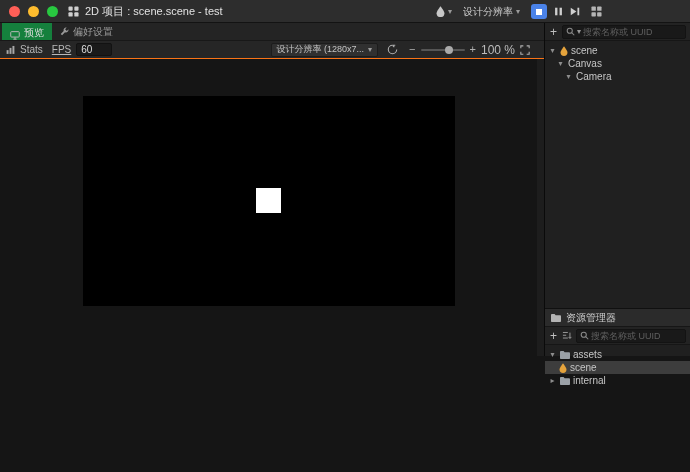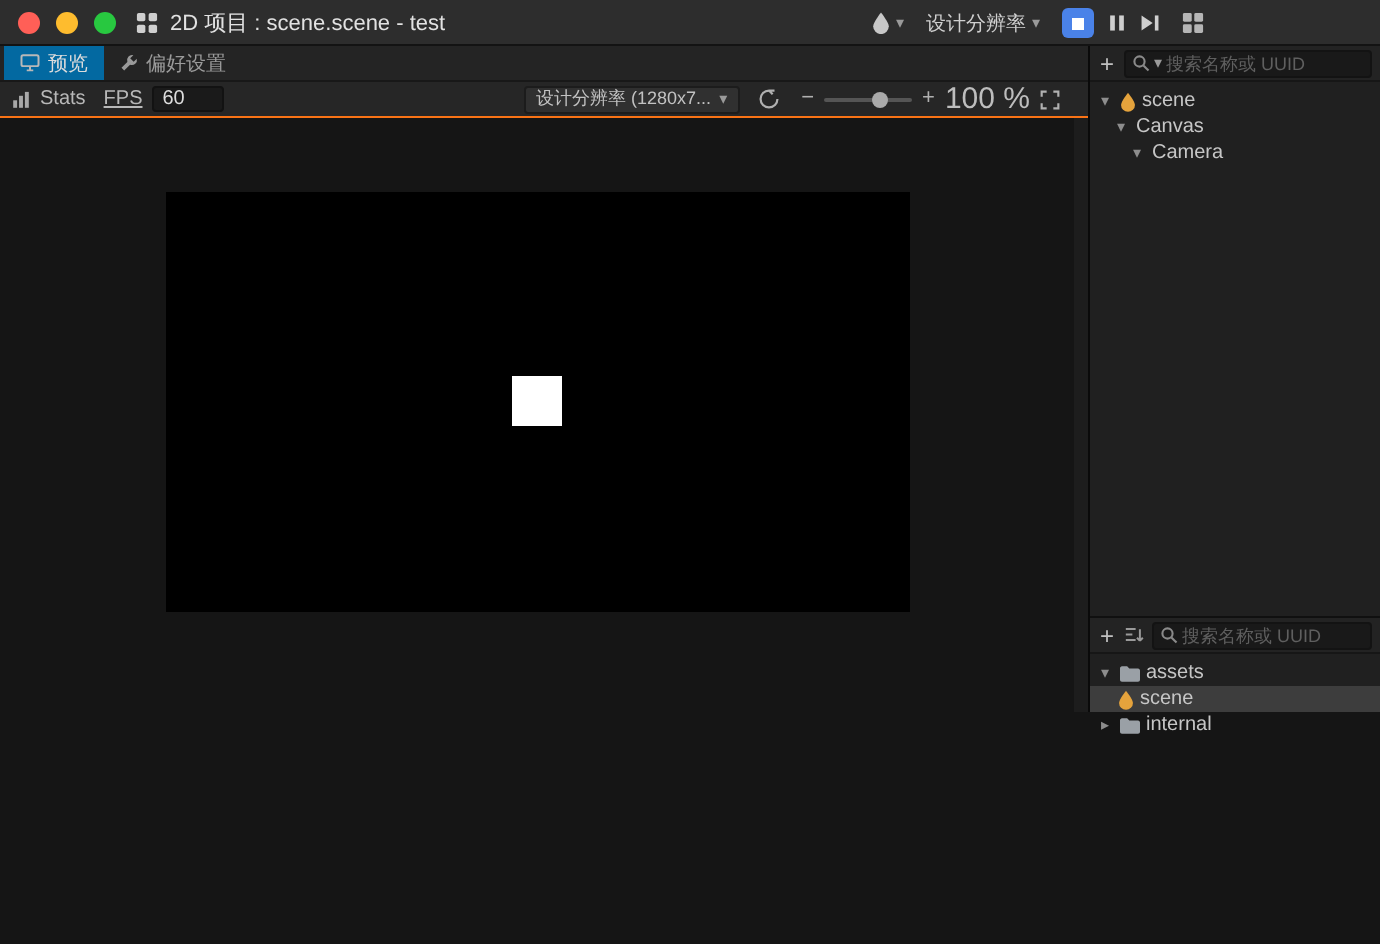--- a/index.html
+++ b/index.html
@@ -21,28 +21,28 @@
   .btn-stop { width:16px; height:15px; border-radius:3px; background:#4a82e8; display:flex; align-items:center; justify-content:center; }
   .btn-stop .sq { width:6px; height:6px; background:#fff; }
   .icon-btn { display:flex; align-items:center; justify-content:center; height:15px; }
 
   
   .main { flex:1; display:flex; min-height:0; }
   .left { flex:1; min-width:0; display:flex; flex-direction:column; border-right:1px solid #0a0a0a; }
 
   .tabbar { height:18px; flex:none; background:#242424; border-bottom:1px solid #181818; display:flex; align-items:stretch; padding-left:2px; }
   .tab { display:flex; align-items:center; gap:4px; padding:0 8px; font-size:10px; color:#9b9b9b; }
-  .tab.active { background:#0369a1; color:#dcdcdc; }
+  .tab.active { background:#15803d; color:#dcdcdc;align-items:flex-end; }
 
   .toolbar { height:18px; flex:none; background:#262626; border-bottom:1px solid #f97316; display:flex; align-items:center; padding:0 6px; gap:5px; font-size:10px; color:#b8b8b8; }
   .fps-input { width:36px; height:13px; background:#1a1a1a; border:1px solid #121212; border-radius:2px; color:#ddd; font-size:10px; font-family:inherit; padding:0 4px; outline:none; }
   .res-dd { margin-left:auto; background:#303030; border:1px solid #1c1c1c; border-radius:2px; height:14px; padding:0 5px; display:flex; align-items:center; gap:4px; color:#c2c2c2; font-size:9px; }
   .slider { width:44px; height:2px; background:#555; border-radius:1px; position:relative; }
   .slider .thumb { position:absolute; top:-3px; left:55%; width:8px; height:8px; border-radius:50%; background:#aaa; }
-  .zoom-val { color:#bdbdbd; font-size:15px; }
+  .zoom-val { color:#bdbdbd; font-size:12px; }
   .pm { color:#b0b0b0; font-size:11px; line-height:1; }
 
   .canvas { flex:1; position:relative; background:#151515; display:flex; align-items:center; justify-content:center; }
   .game { width:372px; height:210px; background:#000; display:flex; align-items:center; justify-content:center; margin-bottom:14px; margin-right:7px; }
   .sprite { width:25px; height:25px; background:#ffffff; }
   .vscroll { position:absolute; right:0; top:0; bottom:0; width:7px; background:#1d1d1d; }
 
   
   .rpanel { width:145px; flex:none; background:#202020; display:flex; flex-direction:column; }
   .section-h { height:18px; flex:none; background:#2b2b2b; border-bottom:1px solid #161616; display:flex; align-items:center; gap:5px; padding:0 6px; color:#cfcfcf; font-size:10px; }
@@ -218,20 +218,28 @@
             <span>Canvas</span>
           </div>
           <div class="trow" style="padding-left:19px;">
             <span class="tchev">▾</span>
             <span>Camera</span>
           </div>
         </div>
       </div>
 
       <div class="assets">
+        <div class="section-h">
+          <span>
+            <svg width="10" height="8" viewBox="0 0 14 11">
+                <path d="M0 1.5 C0 0.7 0.6 0 1.4 0 L5 0 L6.5 1.6 L12.6 1.6 C13.4 1.6 14 2.3 14 3.1 L14 9.6 C14 10.4 13.4 11 12.6 11 L1.4 11 C0.6 11 0 10.4 0 9.6 Z" fill="#b5b5b5"></path>
+              </svg>
+          </span>
+          <span>资源管理器</span>
+        </div>
         <div class="searchrow">
           <span class="plus">+</span>
           <span>
             <svg width="10" height="9" viewBox="0 0 12 11" fill="none" stroke="#9a9a9a" stroke-width="1.2">
                 <path d="M1 1.8 h6 M1 5.2 h4 M1 8.6 h6 M9.6 2 v7 M9.6 9 l-1.8-1.8 M9.6 9 l1.8-1.8"></path>
               </svg>
           </span>
           <div class="searchbox">
             <span>
               <svg width="9" height="9" viewBox="0 0 12 12" fill="none" stroke="#8a8a8a" stroke-width="1.4">

